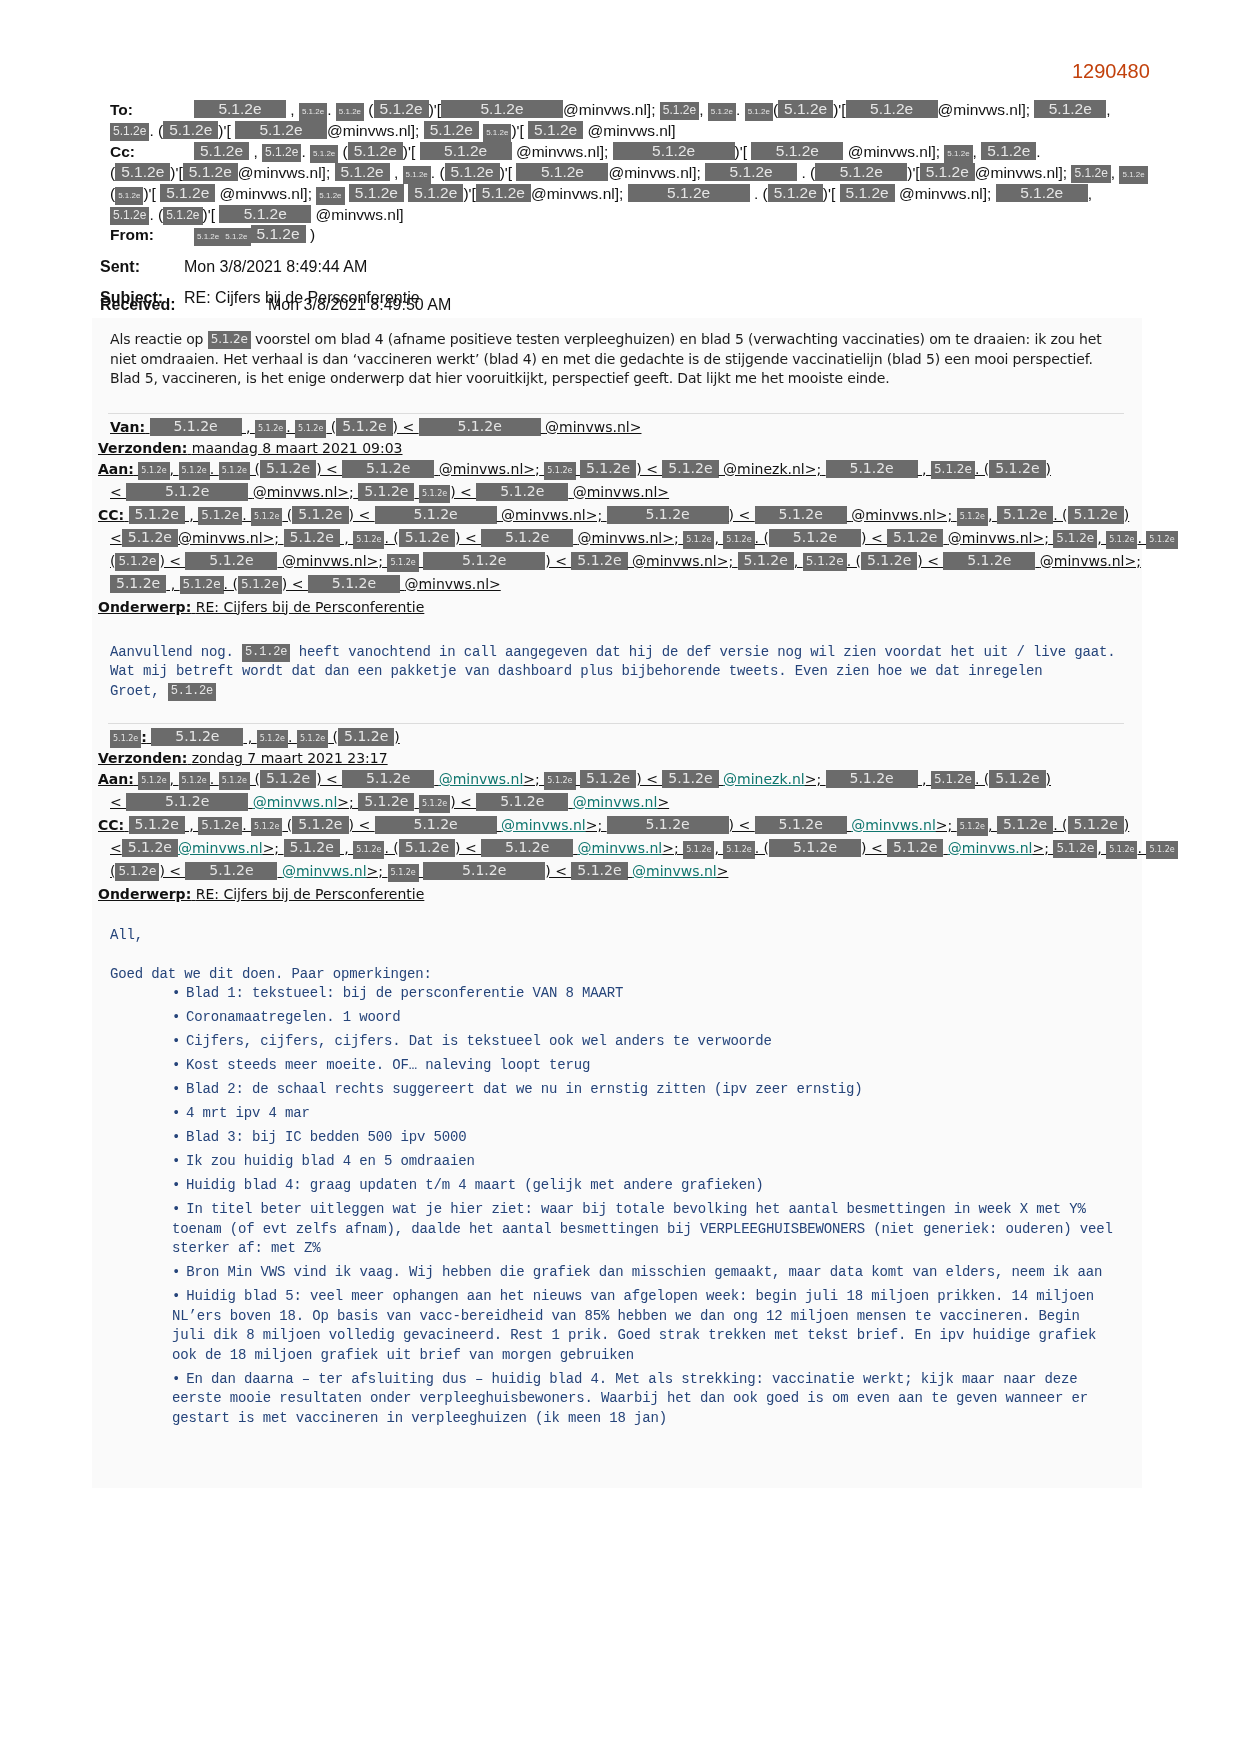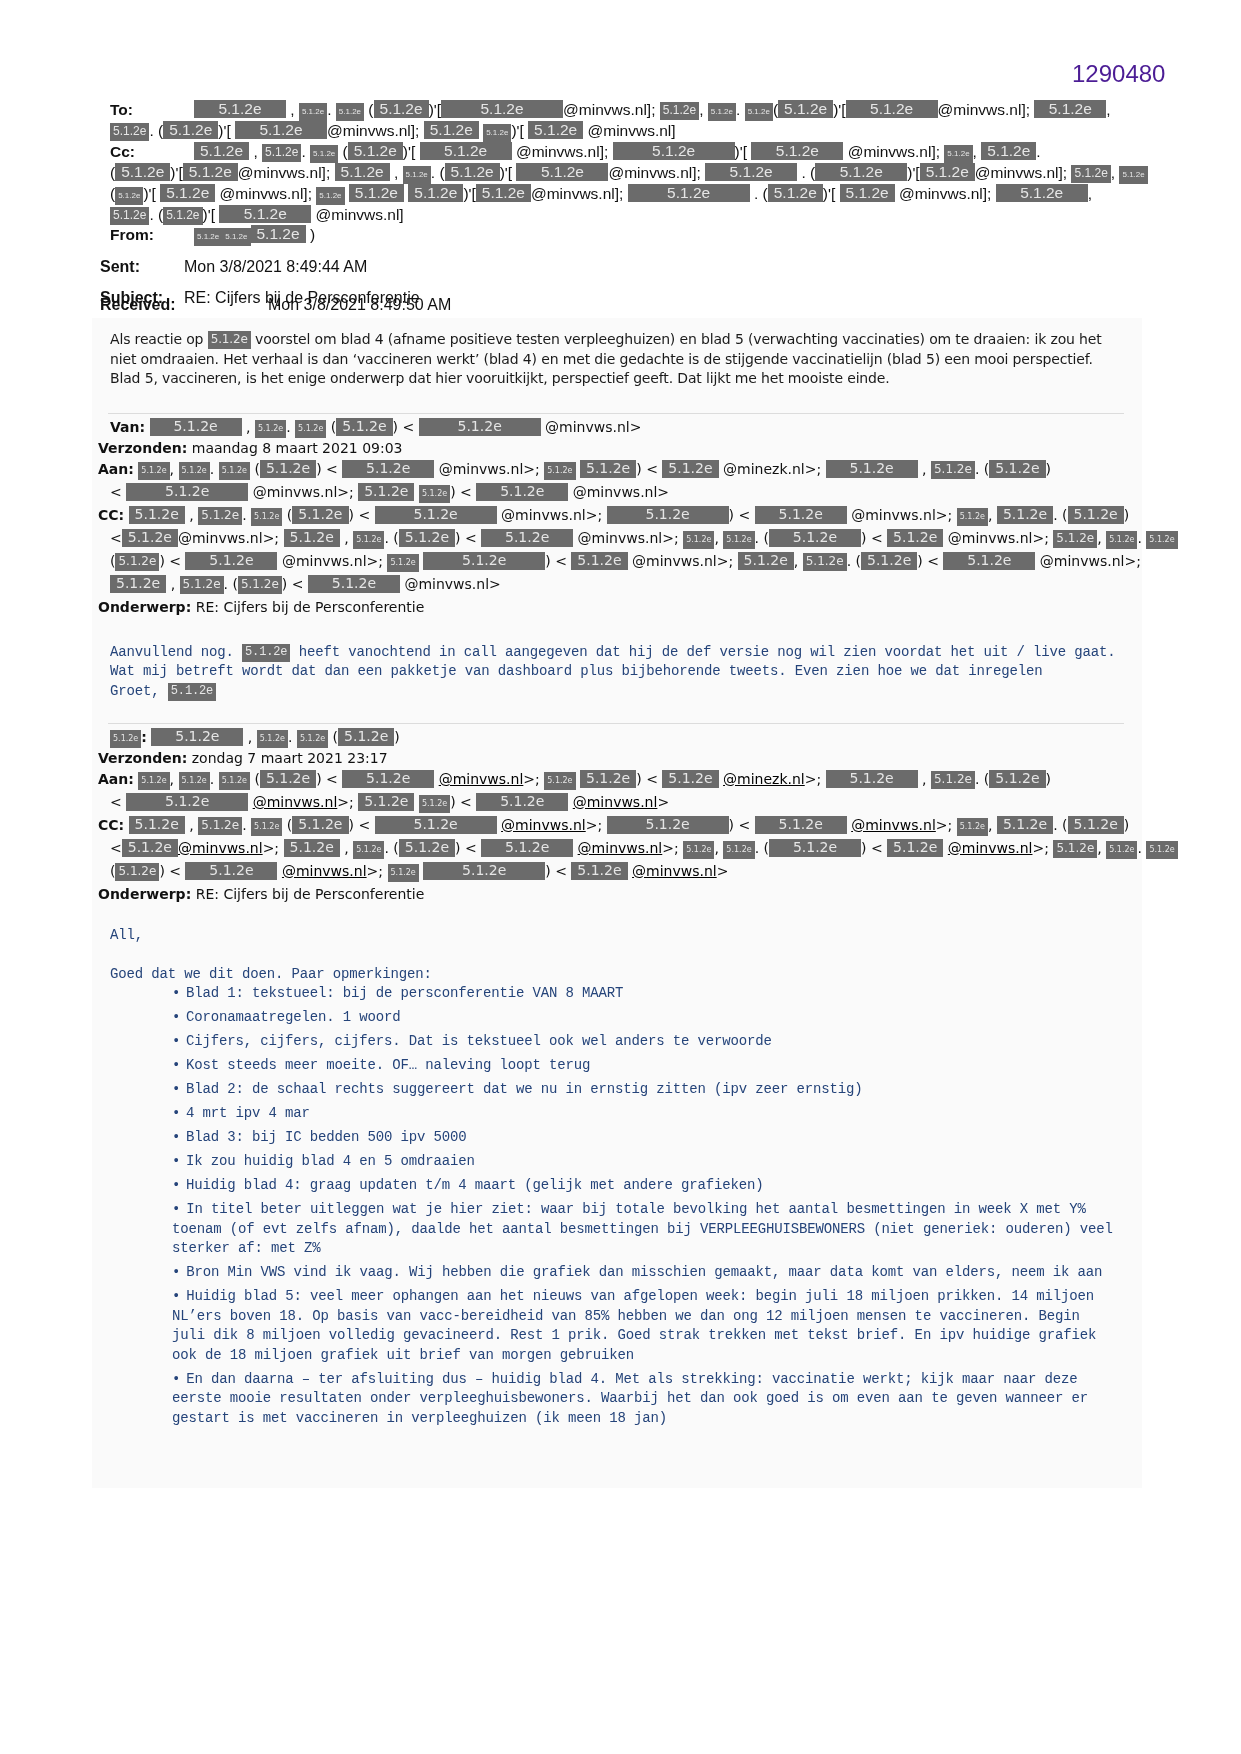--- a/index.html
+++ b/index.html
@@ -1,32 +1,32 @@
 <!DOCTYPE html>
 <html><head>
 <meta charset="utf-8">
 <style>
   html, body { margin: 0; padding: 0; background: #ffffff; }
   body { width: 1241px; height: 1754px; position: relative; overflow: hidden; font-family: "Liberation Sans", sans-serif; color: #111; }
-  .docnum { position: absolute; left: 1072px; top: 60px; font-size: 24px; color: #4c1d95; }
+  .docnum { position: absolute; left: 1072px; top: 60px; font-size: 20px; color: #c2410c; }
   .hdr { position: absolute; left: 110px; top: 100px; width: 1040px; font-size: 15.5px; line-height: 19.6px; }
   .hdr .row { white-space: nowrap; }
   .hdr .lbl { font-weight: bold; display: inline-block; }
   .r { display: inline-block; background: #6b6b6b; color: #e6e6e6; padding: 0 6px; line-height: 17px; height: 18px; vertical-align: 1px; text-align: center; }
   .r.s { font-size: 8px; padding: 0 3px; }
   .r.m { font-size: 12px; padding: 0 3px; }
   .r.w1 { min-width: 80px; } .r.w2 { min-width: 110px; } .r.w3 { min-width: 60px; }
   .meta { position: absolute; left: 100px; font-size: 16px; line-height: 19.6px; }
   .meta .lbl { font-weight: bold; display: inline-block; width: 84px; }
   .panel { position: absolute; left: 92px; width: 1050px; background: #fafafa; }
   .body1 { font-family: "DejaVu Sans", sans-serif; font-size: 14px; line-height: 19.5px; color: #1a1a1a; padding: 10px 18px; letter-spacing: -0.15px; }
   .sep { height: 1px; background: #dcdcdc; margin: 0 18px 0 16px; }
-  .fwd { font-family: "DejaVu Sans", sans-serif; font-size: 14px; line-height: 23px; color: #111; padding: 0 8px 0 6px; white-space: nowrap; }
+  .fwd { font-family: "DejaVu Sans", sans-serif; font-size: 14px; line-height: 23px; color: #111; padding: 0 8px 0 6px; white-space: nowrap; text-decoration: underline; }
   .fwd .lbl { font-weight: bold; }
-  .fwd .link { color: #000000; text-decoration: underline; }
+  .fwd .link { color: #0f766e; text-decoration: underline; }
   .blue { font-family: Liberation Mono, monospace; color: #25447a; font-size: 14px; line-height: 19.5px; letter-spacing: -0.15px; }
   .blue ul { margin: 0; padding-left: 62px; list-style: none; }
   .blue li { position: relative; padding-left: 14px; margin-bottom: 4.5px; }
   .blue li::before { content: "•"; position: absolute; left: 0; top: 0; }
   .blue li.wide { margin-left: -40px; padding-right: 10px; }
 </style>
 </head>
 <body>
 
 <div class="docnum">1290480</div>

